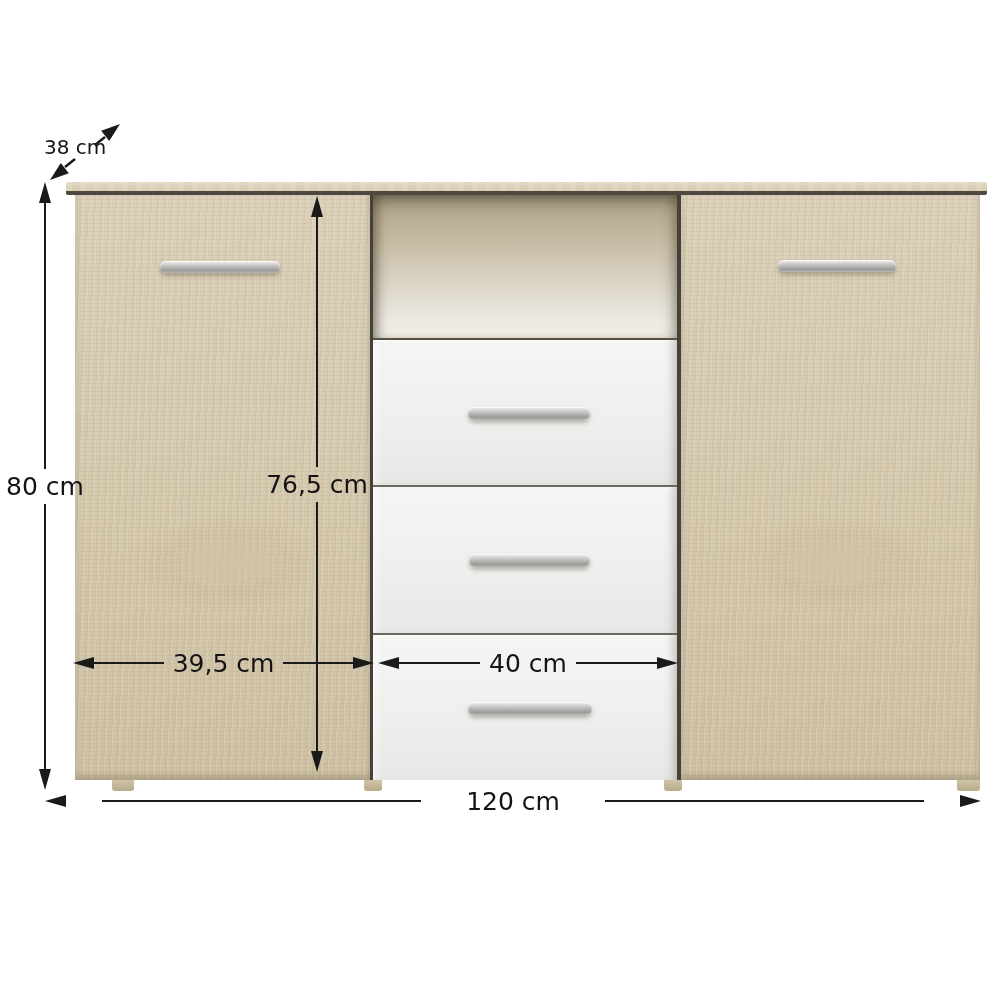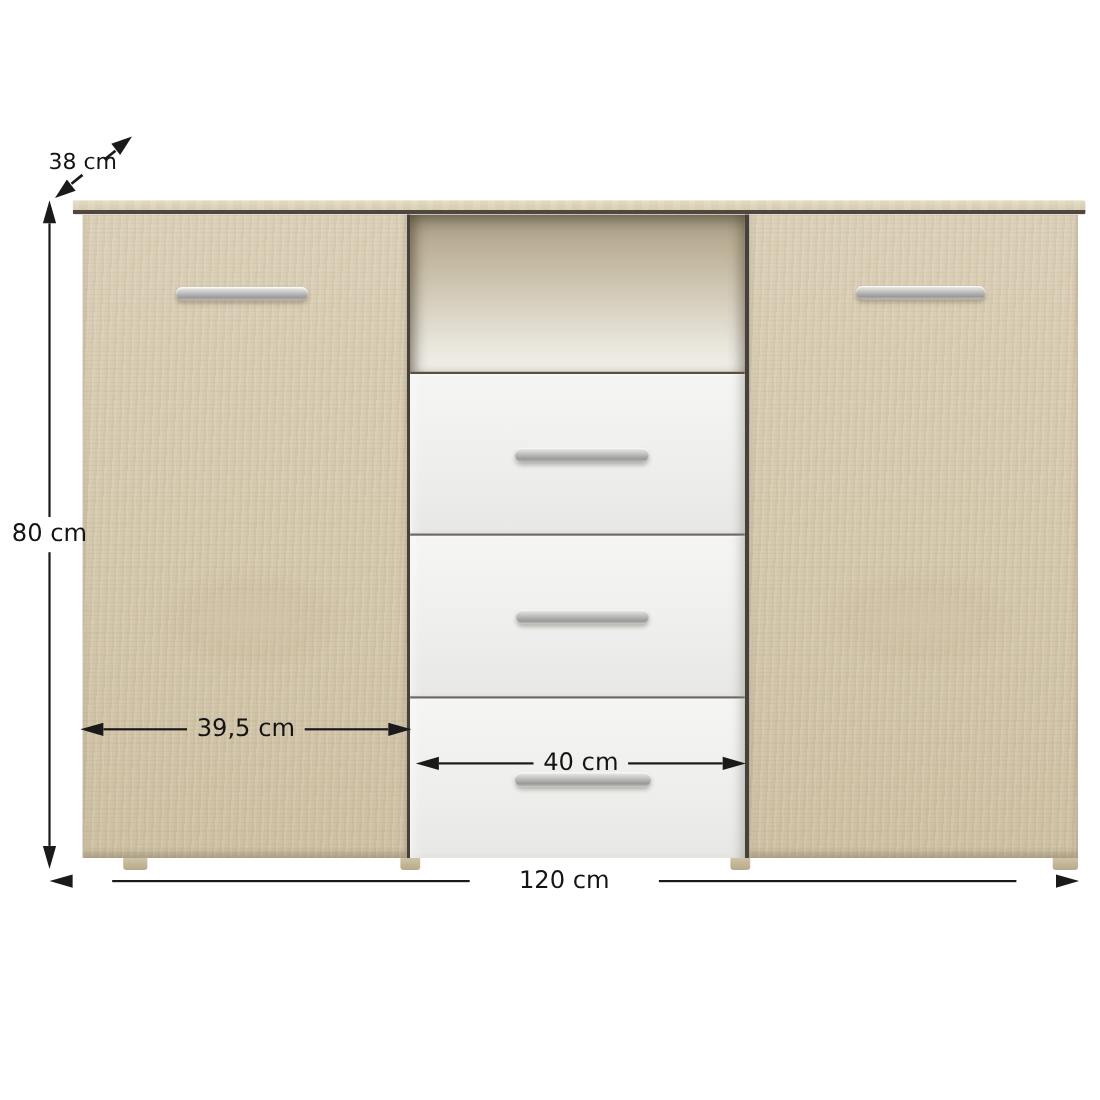--- a/index.html
+++ b/index.html
@@ -67,34 +67,34 @@
   #foot-1{left:112px;width:22px;}
   #foot-2{left:364px;width:18px;}
   #foot-3{left:664px;width:18px;}
   #foot-4{left:957px;width:23px;}
 
   
   .dim-v{position:absolute;display:flex;flex-direction:column;align-items:center;z-index:6;}
   .dim-h{position:absolute;display:flex;flex-direction:row;align-items:center;z-index:6;}
   .seg-v{width:2px;flex:1 1 auto;background:#1a1a1a;}
   .seg-h{height:2px;flex:1 1 auto;background:#1a1a1a;}
-  .dim-label{font-size:22px;line-height:1;white-space:nowrap;color:#141414;}
+  .dim-label{font-size:25px;line-height:1;white-space:nowrap;color:#141414;}
   .dim-v .dim-label{margin:5px 0;}
   .dim-h .dim-label{margin:0 9px;}
   .ah{width:0;height:0;flex:0 0 auto;}
   .ah.up{border-left:6px solid transparent;border-right:6px solid transparent;border-bottom:21px solid #1a1a1a;}
   .ah.down{border-left:6px solid transparent;border-right:6px solid transparent;border-top:21px solid #1a1a1a;}
   .ah.left{border-top:6px solid transparent;border-bottom:6px solid transparent;border-right:21px solid #1a1a1a;}
   .ah.right{border-top:6px solid transparent;border-bottom:6px solid transparent;border-left:21px solid #1a1a1a;}
 
   #dim-height{left:-11px;top:182px;width:112px;height:608px;}
   #dim-interior-height{left:252px;top:196px;width:130px;height:576px;}
   #dim-drawer-height{left:580px;top:632px;width:110px;height:152px;}
   #dim-door-width{left:73px;top:649px;width:301px;height:28px;}
-  #dim-drawer-width{left:378px;top:680px;width:300px;height:28px;align-items:center;}
+  #dim-drawer-width{left:378px;top:649px;width:300px;height:28px;align-items:center;}
   #dim-total-width{left:45px;top:787px;width:936px;height:28px;gap:36px;}
 
   #depth-label{position:absolute;left:44px;top:137px;font-size:20px;line-height:1;white-space:nowrap;z-index:6;}
   #depth-arrow-svg{position:absolute;left:42px;top:118px;z-index:6;}
 </style>
 </head>
 <body>
 
 <div class="canvas">
 
@@ -131,20 +131,27 @@
   <div id="depth-label">38 cm</div>
 
   <div class="dim-v" id="dim-height">
     <div class="ah up"></div>
     <div class="seg-v"></div>
     <div class="dim-label">80 cm</div>
     <div class="seg-v"></div>
     <div class="ah down"></div>
   </div>
 
+  <div class="dim-v" id="dim-interior-height">
+    <div class="ah up"></div>
+    <div class="seg-v"></div>
+    <div class="dim-label">76,5 cm</div>
+    <div class="seg-v"></div>
+    <div class="ah down"></div>
+  </div>
 
 
   <div class="dim-h" id="dim-door-width">
     <div class="ah left"></div>
     <div class="seg-h"></div>
     <div class="dim-label">39,5 cm</div>
     <div class="seg-h"></div>
     <div class="ah right"></div>
   </div>
 

